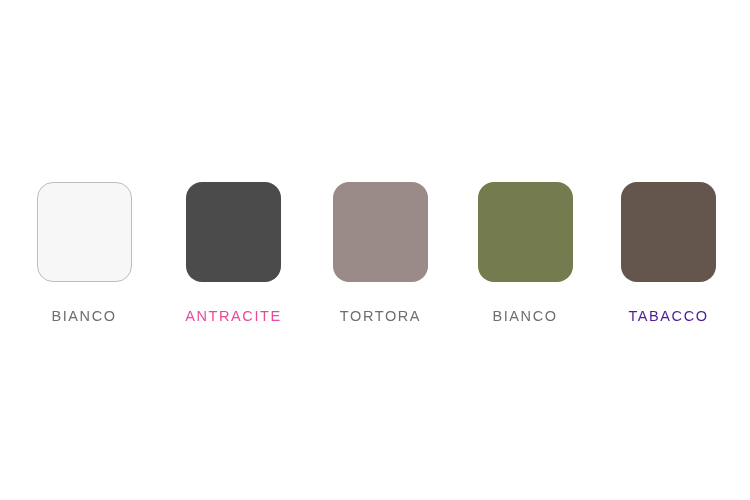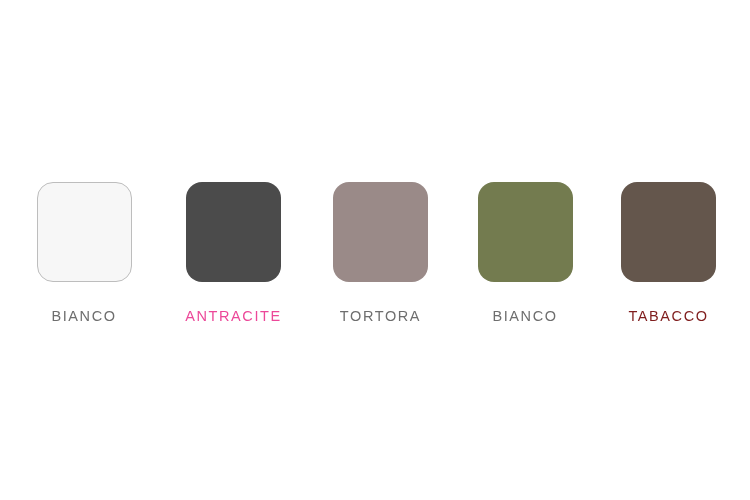--- a/index.html
+++ b/index.html
@@ -93,17 +93,17 @@
       <div class="swatch-label" style="color: rgb(110, 110, 110);">TORTORA</div>
     </div>
 
     <div class="swatch-item col-3">
       <div class="swatch-chip" style="background: rgb(115, 123, 79); border: none;"></div>
       <div class="swatch-label" style="color: rgb(110, 110, 110);">BIANCO</div>
     </div>
 
     <div class="swatch-item col-4">
       <div class="swatch-chip" style="background: rgb(100, 86, 76); border: none;"></div>
-      <div class="swatch-label" style="color: #7f1d1d;">TABACCO</div>
+      <div class="swatch-label" style="color: #4c1d95;">TABACCO</div>
     </div>
 
   </div>
 </div>
 
 </body></html>

